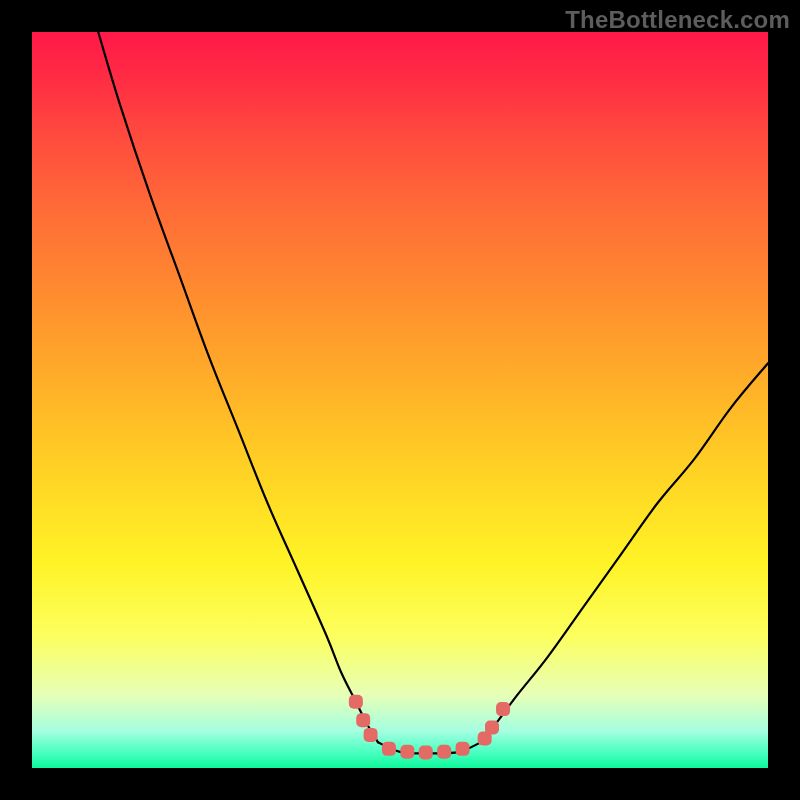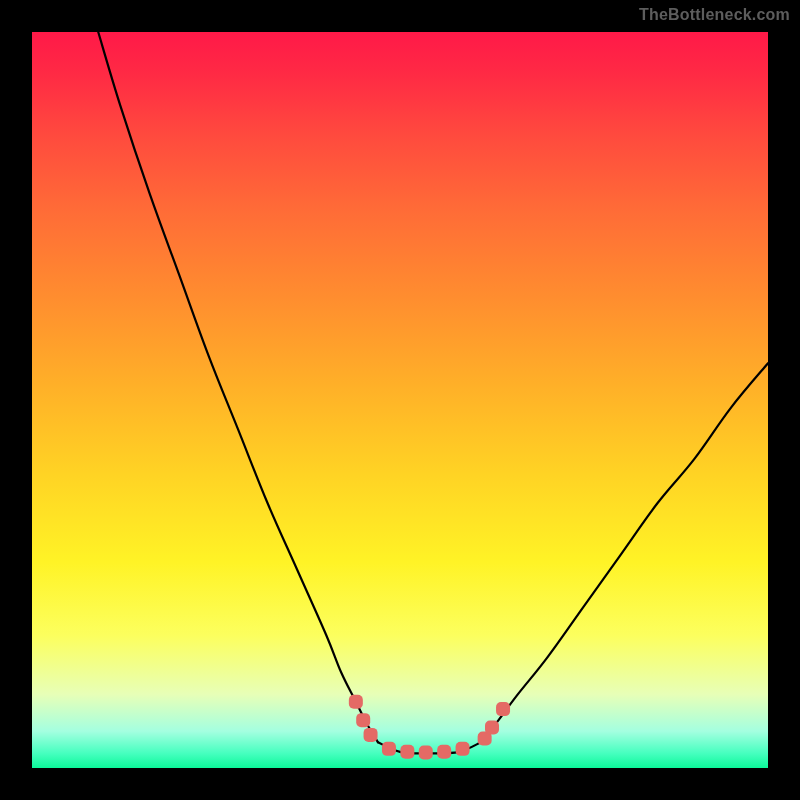--- a/index.html
+++ b/index.html
@@ -42,21 +42,21 @@
       #a4ffe0 95%,
       #46ffbf 98%,
       #0cf89a 100%
     );
   }
   .watermark {
     position: absolute;
     top: 6px;
     right: 10px;
     color: #5d5d5d;
-    font-size: 16px;
+    font-size: 24px;
     font-weight: 600;
     letter-spacing: 0.2px;
     user-select: none;
   }
   svg.curve {
     position: absolute;
     inset: 0;
     width: 736px;
     height: 736px;
   }

